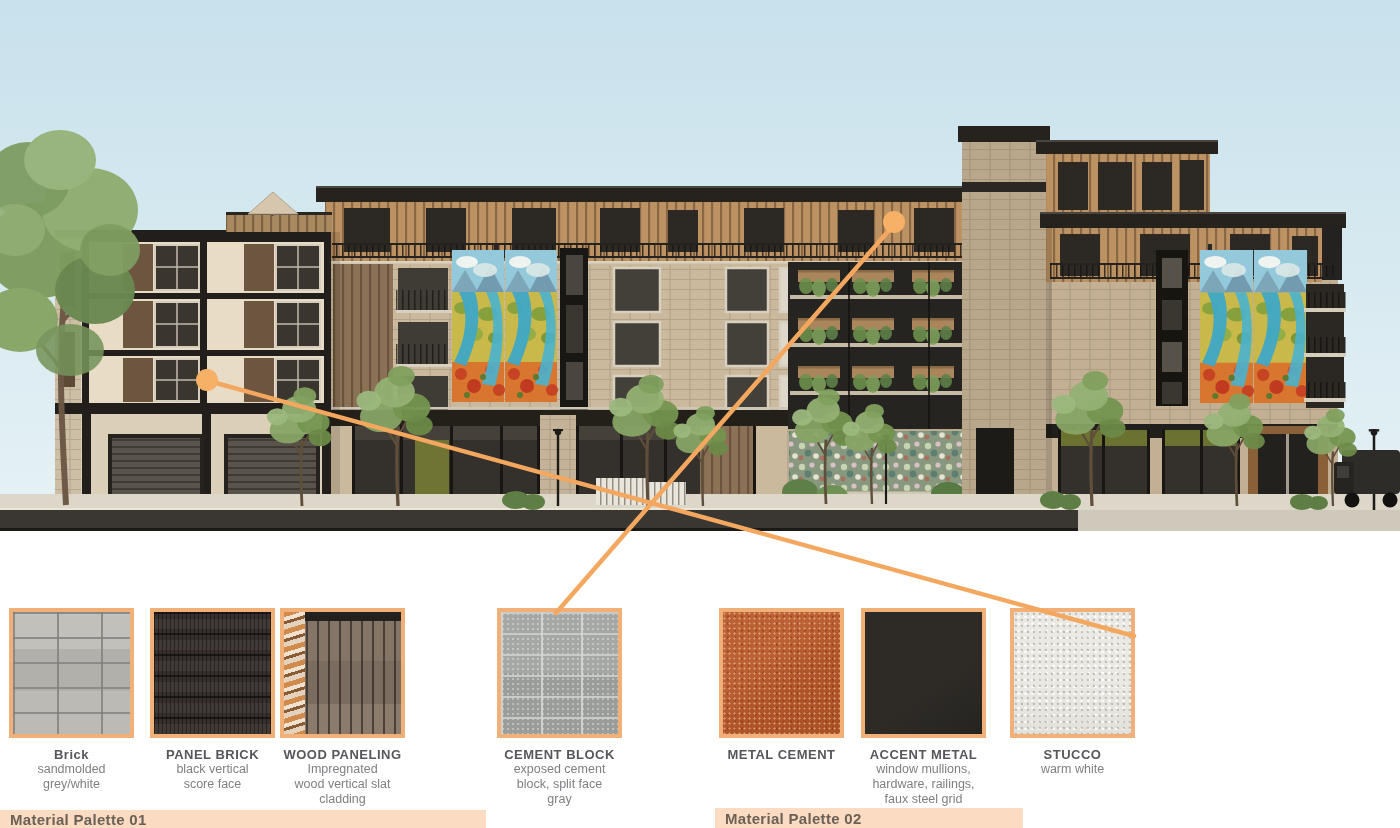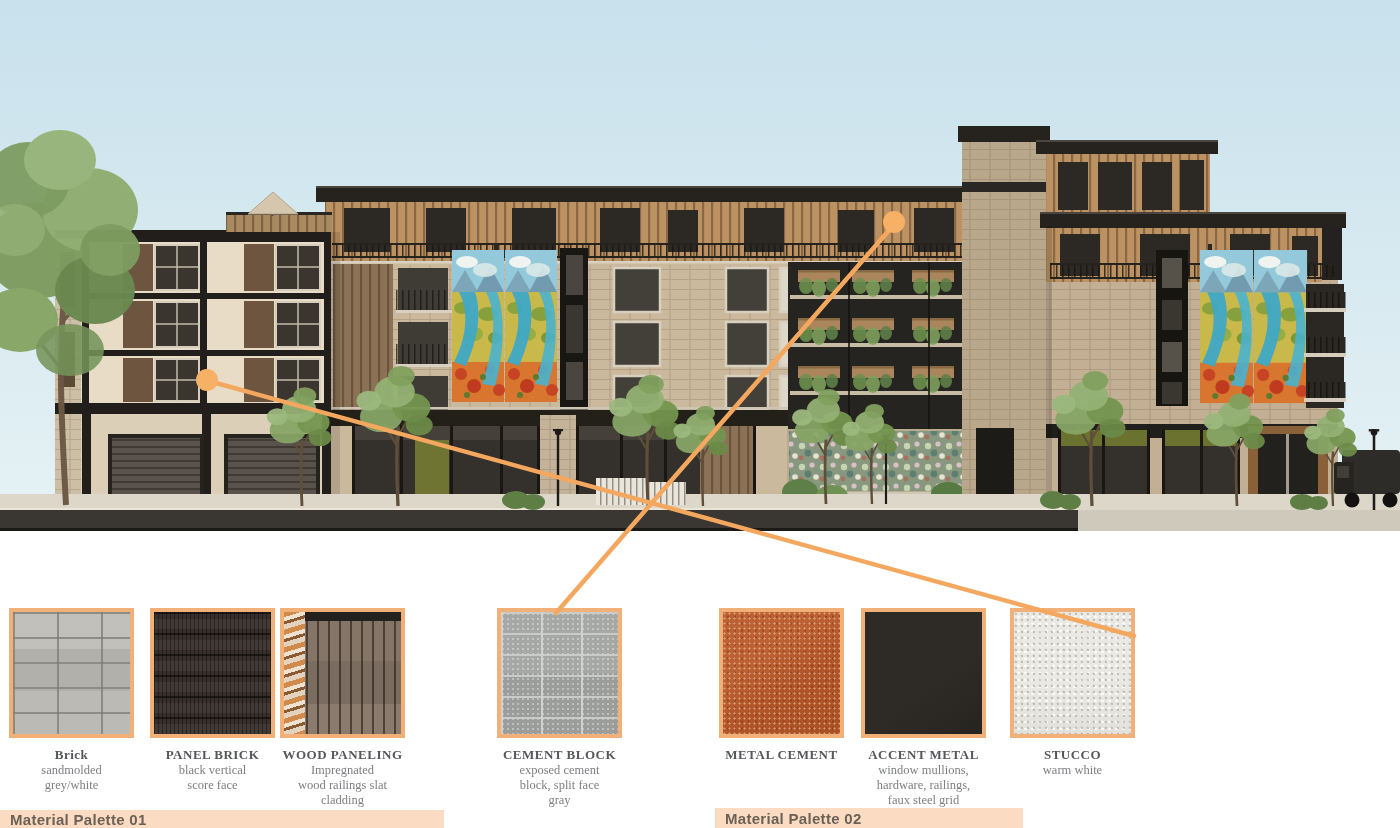--- a/index.html
+++ b/index.html
@@ -1,20 +1,20 @@
 <!DOCTYPE html>
 <html><head>
 <meta charset="utf-8">
 <style>
   html,body{margin:0;padding:0;background:#ffffff;}
   .stage{position:relative;width:1400px;height:828px;background:#ffffff;overflow:hidden;
          font-family:"Liberation Sans",sans-serif;}
   #scene-svg{position:absolute;left:0;top:0;z-index:1;display:block;}
   #leader-svg{position:absolute;left:0;top:0;z-index:5;pointer-events:none;display:block;}
-  .mat{position:absolute;top:608px;width:125px;text-align:center;z-index:2;font-family:Liberation Serif, serif;}
+  .mat{position:absolute;top:608px;width:125px;text-align:center;z-index:2;}
   .swatch{width:125px;height:130px;border:4px solid #f0b077;box-sizing:border-box;}
   .mat-name{margin-top:9px;font-weight:bold;font-size:13px;color:#56575a;letter-spacing:.5px;white-space:nowrap;}
   .mat-desc{font-size:12.5px;color:#7e7f82;line-height:15px;white-space:pre-line;width:161px;margin-left:-18px;}
   .palette-bar{position:absolute;z-index:2;background:#fbdcc2;display:flex;align-items:center;}
   .palette-bar .bar-label{font-weight:bold;font-size:15px;color:#6c6156;letter-spacing:.3px;padding-left:10px;white-space:nowrap;}
   
   .tex-brick-grey{background:
      repeating-linear-gradient(90deg, rgba(125,123,118,.75) 0 2px, rgba(0,0,0,0) 2px 44px),
      repeating-linear-gradient(180deg, #8e8c88 0 2px, rgba(0,0,0,0) 2px 25px),
      linear-gradient(180deg,#c2c0bb 0 30%, #b2b0ab 30% 65%, #bcbab4 65%);}
@@ -459,21 +459,21 @@
   <div class="mat" style="left:150px">
     <div class="swatch tex-accent-brick"></div>
     <div class="mat-name">PANEL BRICK</div>
     <div class="mat-desc">black vertical
 score face</div>
   </div>
   <div class="mat" style="left:280px">
     <div class="swatch tex-wood-slat"></div>
     <div class="mat-name">WOOD PANELING</div>
     <div class="mat-desc">Impregnated
-wood railings slat
+wood vertical slat
 cladding</div>
   </div>
   <div class="mat" style="left:497px">
     <div class="swatch tex-cement-block"></div>
     <div class="mat-name">CEMENT BLOCK</div>
     <div class="mat-desc">exposed cement
 block, split face
 gray</div>
   </div>
   <div class="mat" style="left:719px">
@@ -486,21 +486,21 @@
     <div class="mat-desc">warm white</div>
   </div>
   <div class="mat" style="left:861px">
     <div class="swatch tex-accent-metal"></div>
     <div class="mat-name">ACCENT METAL</div>
     <div class="mat-desc">window mullions,
 hardware, railings,
 faux steel grid</div>
   </div>
 
-  <div class="palette-bar" style="left:0;top:810px;width:444px;height:18px">
+  <div class="palette-bar" style="left:0;top:810px;width:486px;height:18px">
     <span class="bar-label">Material Palette 01</span>
   </div>
   <div class="palette-bar" style="left:715px;top:808px;width:308px;height:20px">
     <span class="bar-label">Material Palette 02</span>
   </div>
 
   <svg id="leader-svg" width="1400" height="828" viewBox="0 0 1400 828">
     <g stroke="#f4a75e" stroke-width="4.5" stroke-linecap="round">
       <line x1="216" y1="383" x2="1134" y2="636"></line>
       <line x1="891" y1="228" x2="556" y2="613"></line>

